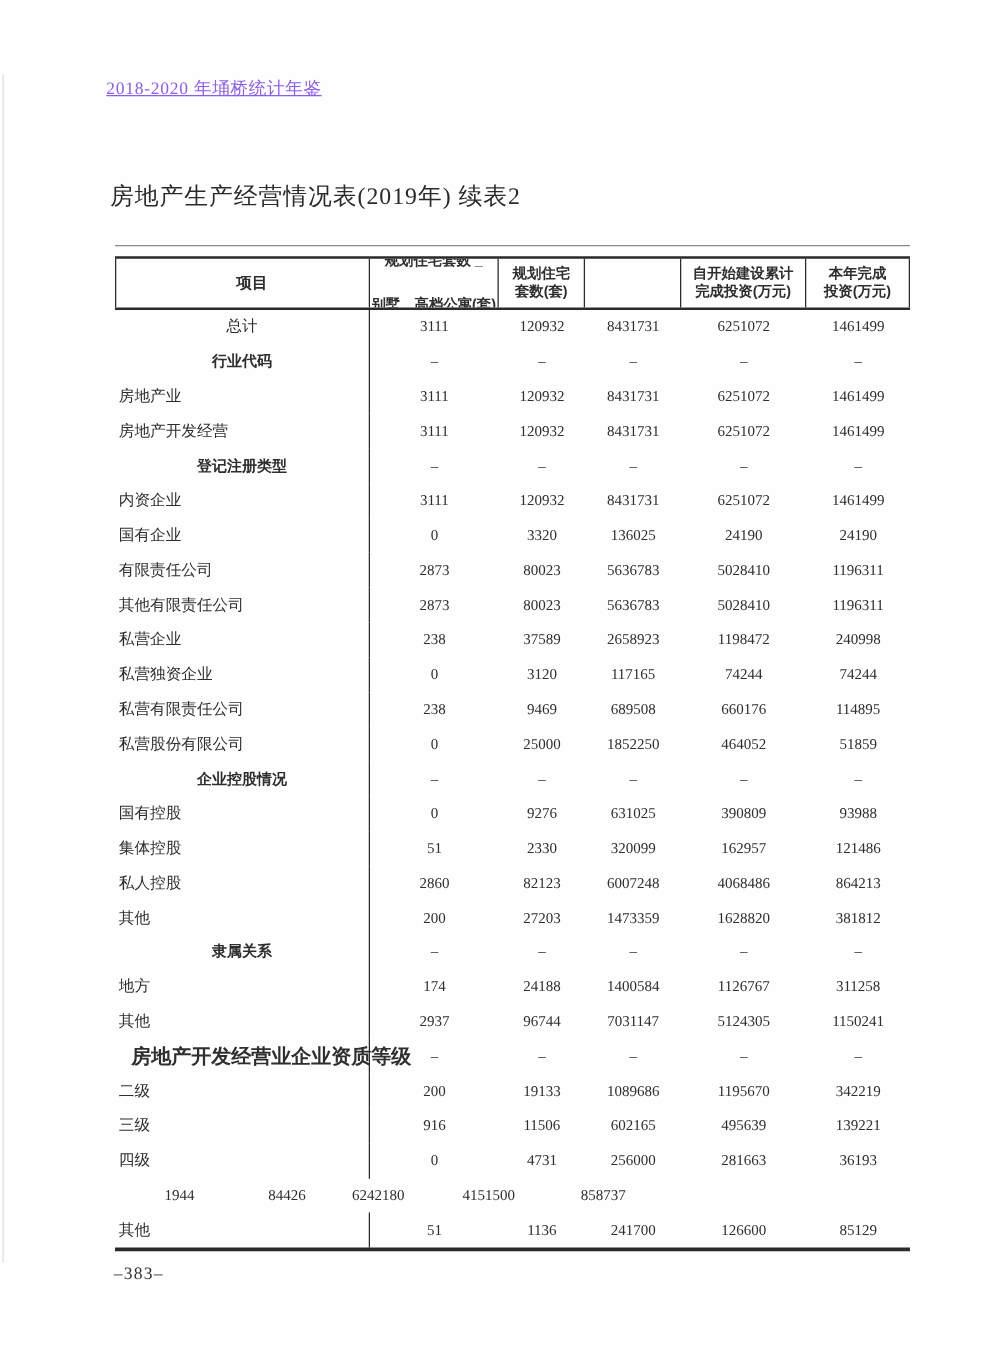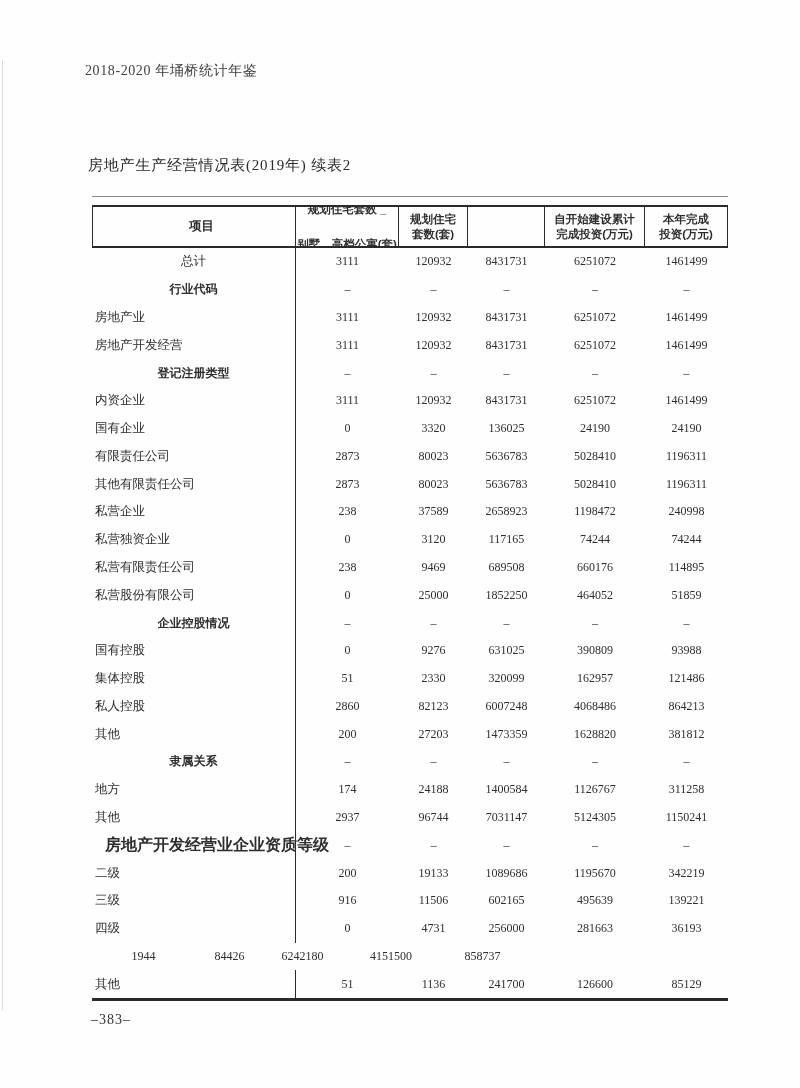--- a/index.html
+++ b/index.html
@@ -11,25 +11,25 @@
     overflow:hidden;
     font-family:"Liberation Serif","DejaVu Serif",serif;
     color:#2e2e2e;
   }
   .scan-edge {
     position:absolute; left:2px; top:60px; width:1px; height:950px;
     background:#dcdcdc;
   }
   .doc-header {
     position:absolute; left:85px; top:62px;
-    font-size:14px; letter-spacing:0.6px; color:#404040;
+    font-size:14px; letter-spacing:0.6px; color:#8b5cf6;text-decoration:underline;
   }
   .doc-title {
     position:absolute; left:88px; top:144px;
-    font-size:15px; letter-spacing:0.8px; color:#2a2a2a;margin-top:12px;
+    font-size:19px; letter-spacing:0.8px; color:#2a2a2a;
   }
   .table { position:absolute; left:92px; top:196px; width:636px; }
   .topline { height:1px; background:#8a8a8a; }
   .thead {
     margin-top:8px;
     display:flex;
     border-top:2px solid #2a2a2a;
     border-bottom:2px solid #2a2a2a;
     height:39px;
   }

